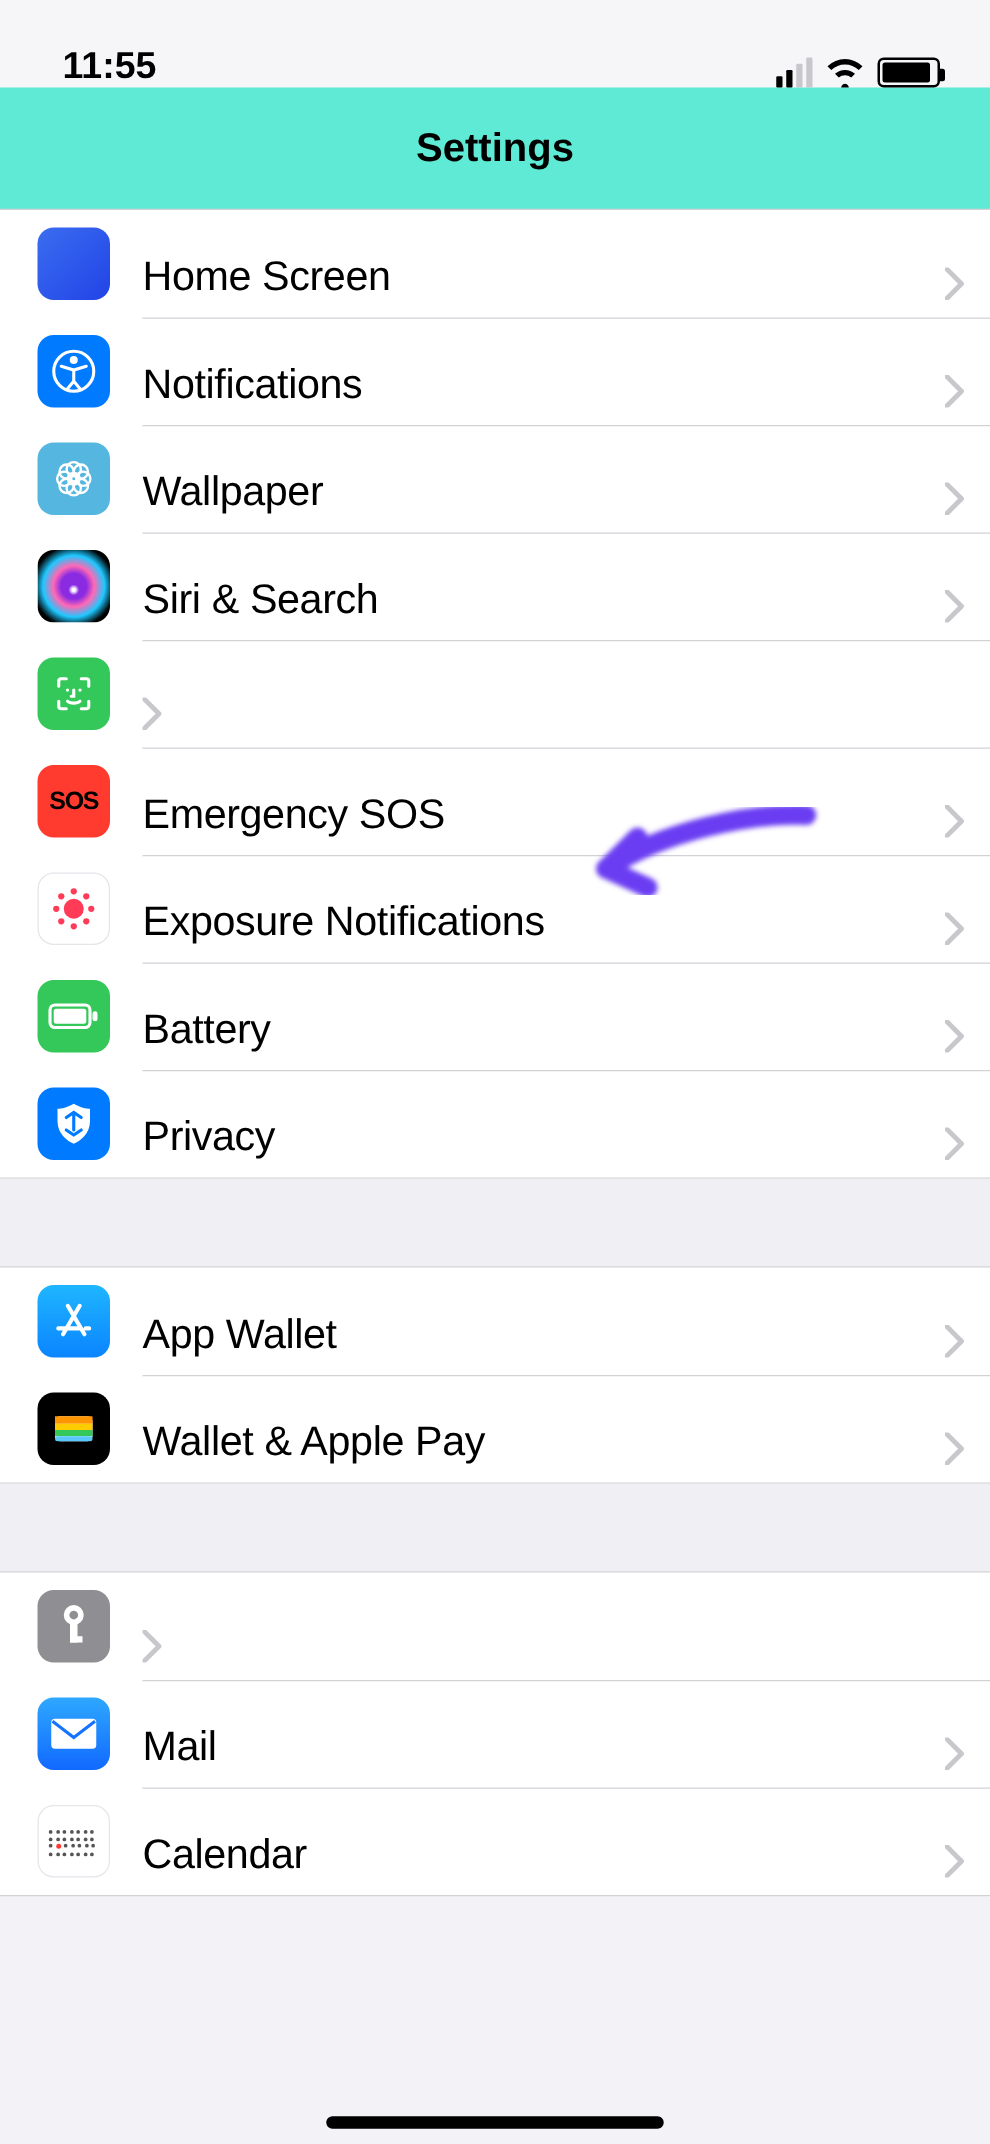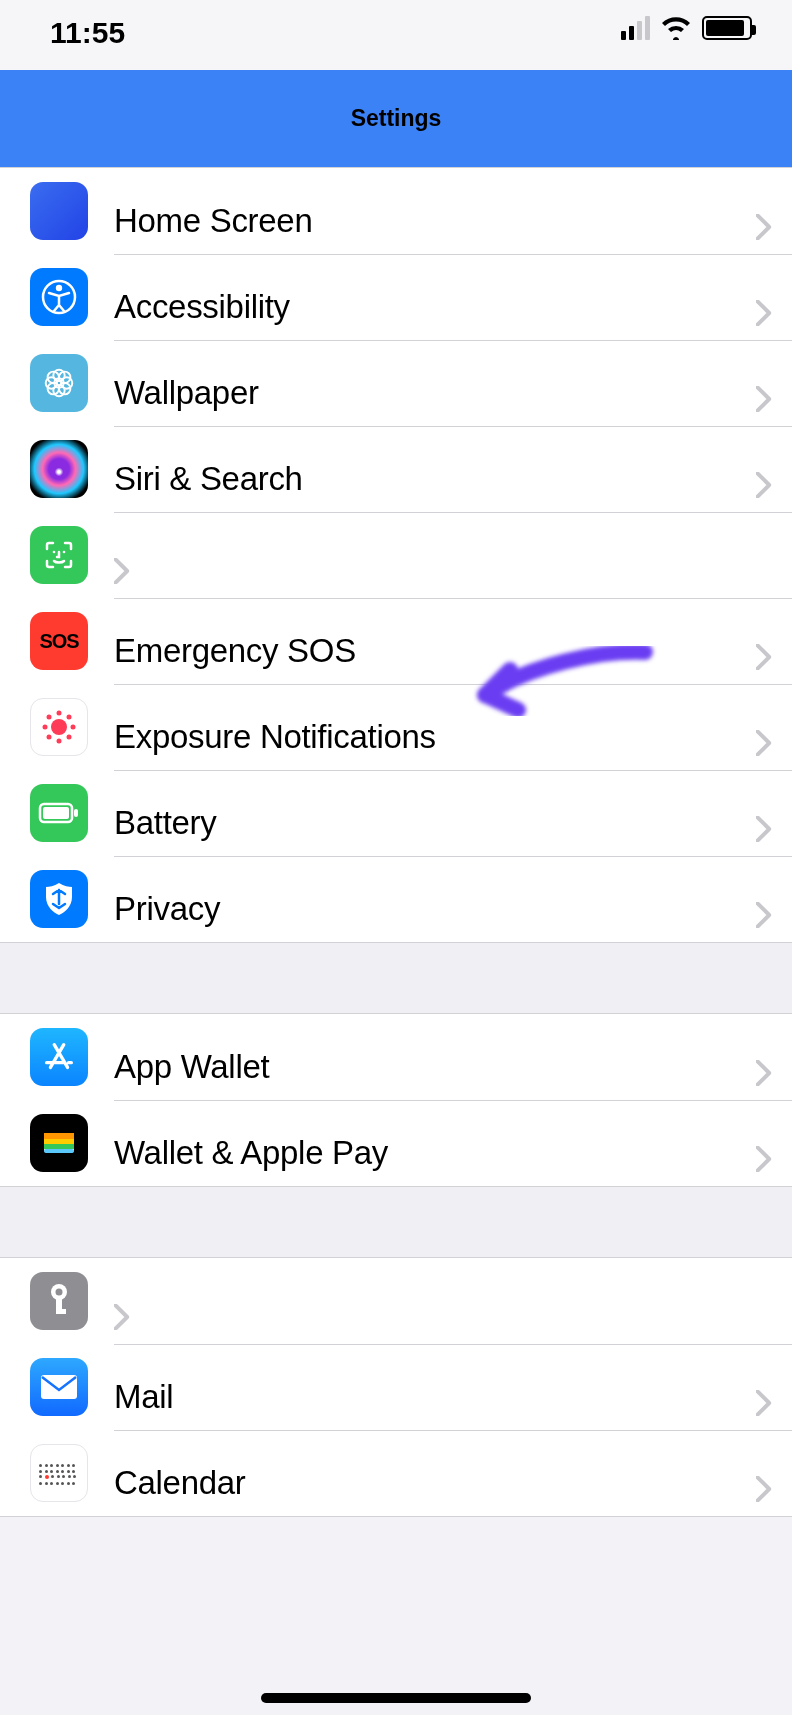--- a/index.html
+++ b/index.html
@@ -8,23 +8,23 @@
     height: 1715px;
     font-family: -apple-system, 'Helvetica Neue', Helvetica, Arial, sans-serif;
     background: #f2f2f7;
     color: #000;
     overflow: hidden;
     position: relative;
   }
   .statusbar {
     height: 70px;
     display: flex;
-    align-items: flex-start;
+    align-items: flex-end;
     justify-content: space-between;
-    padding: 16px 40px 0 50px;
+    padding: 0 40px 0 50px;
     font-size: 30px;
     font-weight: 600;
     background: #f6f6f8;
   }
   .status-right { display: flex; align-items: center; gap: 10px; }
   .signal-bars { display: flex; align-items: flex-end; gap: 3px; }
   .signal-bars span { width: 5px; background: #c7c7cc; border-radius: 1px; }
   .signal-bars span:nth-child(1){height:9px;  background:#000;}
   .signal-bars span:nth-child(2){height:14px; background:#000;}
   .signal-bars span:nth-child(3){height:19px; background:#c7c7cc;}
@@ -37,23 +37,23 @@
     content:''; position:absolute; right:-6px; top:7px; width:4px; height:10px;
     background:#000; border-radius:0 2px 2px 0;
   }
   .battery .fill { background:#000; width:90%; height:100%; border-radius:2px; }
 
   .nav-title {
     height: 98px;
     display: flex;
     align-items: center;
     justify-content: center;
-    font-size: 23px;
+    font-size: 32px;
     font-weight: 700;
-    background: #3b82f6;
+    background: #5eead4;
     border-bottom: 1px solid #d1d1d6;
   }
 
   
   .section {
     background: #fff;
   }
   .section + .gap { height: 70px; background:#efeff4; }
   .gap.big { height: 70px; }
   .row {
@@ -196,21 +196,21 @@
   </div>
 
   <div class="row">
     <div class="icon bg-blue">
       <svg width="40" height="40" viewBox="0 0 40 40">
           <circle cx="20" cy="20" r="16" stroke="#fff" stroke-width="2.5" fill="none"></circle>
           <circle cx="20" cy="11" r="3.2" fill="#fff"></circle>
           <path d="M10 16l10 3 10-3M20 19v9m0 0l-5 6m5-6l5 6" stroke="#fff" stroke-width="2.5" stroke-linecap="round" fill="none"></path>
         </svg>
     </div>
-    <div class="label">Accessibility</div>
+    <div class="label">Notifications</div>
     <div class="chevron">
         <svg width="16" height="26" viewBox="0 0 12 20">
           <path d="M1 1l9 9-9 9" stroke="#c7c7cc" stroke-width="3" fill="none" stroke-linecap="round" stroke-linejoin="round"></path>
         </svg>
       </div>
   </div>
 
   <div class="row">
     <div class="icon bg-skyblue">
       <svg width="38" height="38" viewBox="0 0 40 40">

